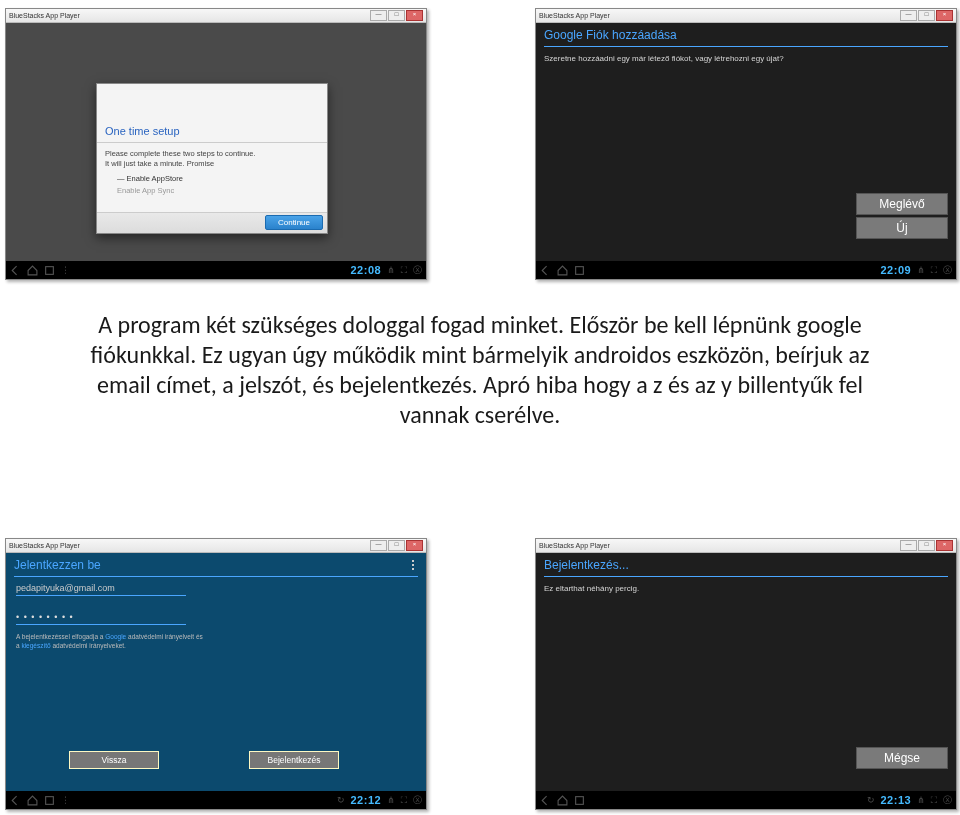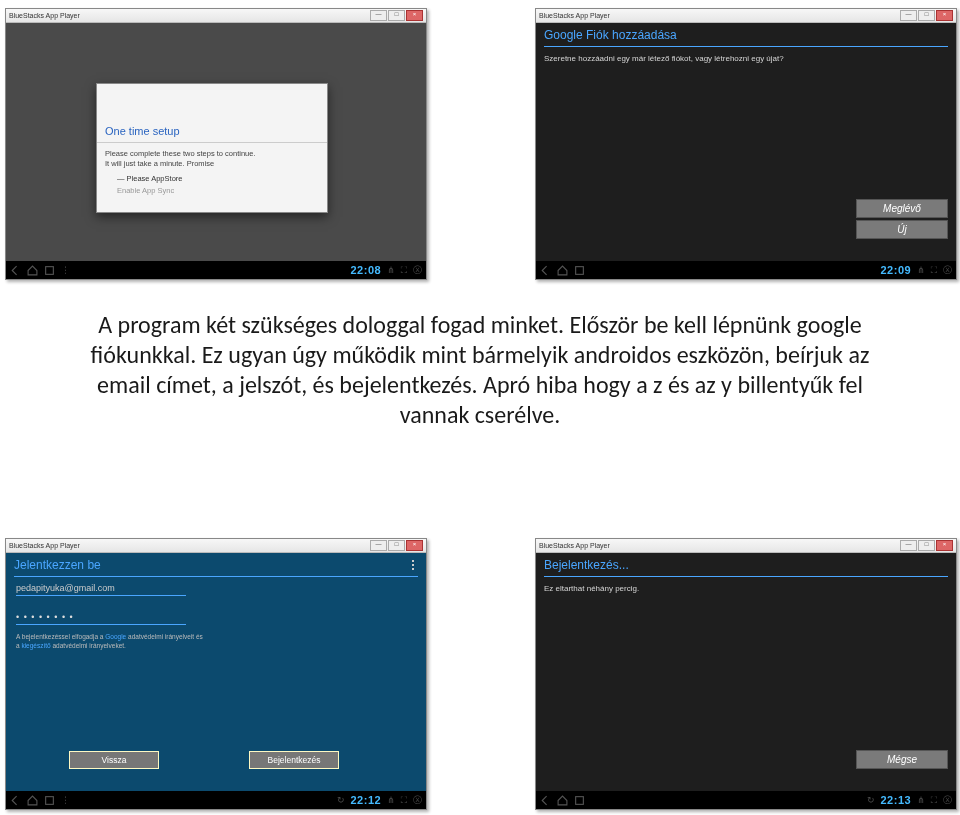--- a/index.html
+++ b/index.html
@@ -70,27 +70,26 @@
   }
   .underline {
     height: 1px;
     background: #4aa6ff;
     margin: 0 8px 6px;
   }
   .small-white { color:#d5d5d5; font-size:8px; padding: 0 8px; line-height: 1.4; }
   .gray-btn {
     background: #7a7a7a;
     color:#fff;
-    font-size:10px;
+    font-size:12px;
     padding: 3px 0;
     text-align:center;
     width: 90px;
     margin: 2px 8px 2px auto;
     border: 1px solid #555;
-    font-style: italic;
   }
   .gray-btn-row {
     position: absolute;
     bottom: 20px; right: 0; left:0;
   }
 
   
   .dialog {
     position:absolute;
     left: 90px; top: 60px;
@@ -173,23 +172,26 @@
     </div>
   </div>
   <div class="app-body">
     <div class="dialog">
       <div class="dialog-title">One time setup</div>
       <div class="dialog-sep"></div>
       <div class="dialog-body">
         <div>Please complete these two steps to continue.</div>
         <div>It will just take a minute. Promise</div>
         <div class="dialog-list">
-          <div class="item">— <span>Please AppStore</span></div>
+          <div class="item">— <span>Enable AppStore</span></div>
           <div class="item dim">Enable App Sync</div>
         </div>
+      </div>
+      <div class="dialog-footer">
+        <div class="blue-btn">Continue</div>
       </div>
     </div>
   </div>
   <div class="android-bar">
     <svg width="11" height="11" viewBox="0 0 10 10" class="glyph">
         <path d="M6 1 2 5l4 4" stroke="#999" fill="none"></path>
       </svg>
     <svg width="11" height="11" viewBox="0 0 10 10" class="glyph">
         <path d="M1 5 5 1l4 4v4H1z" stroke="#999" fill="none"></path>
       </svg>

